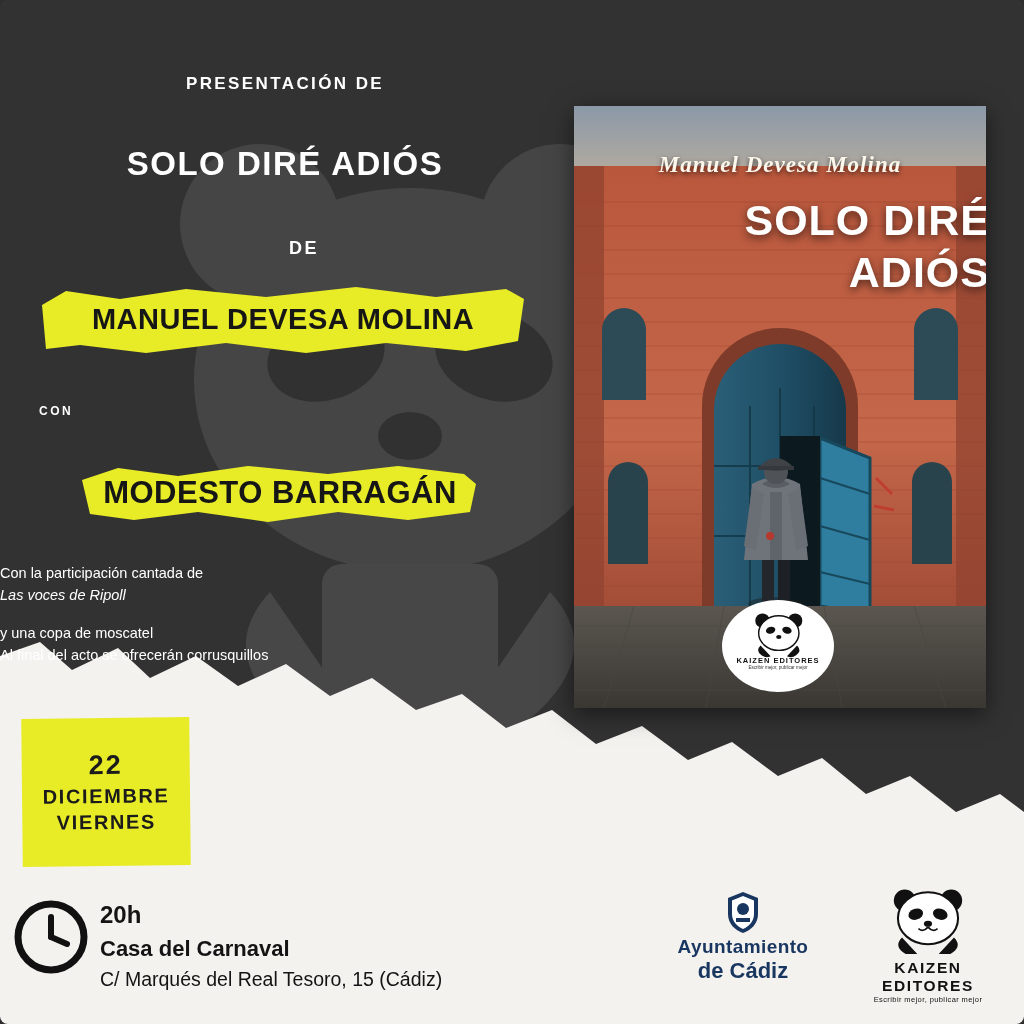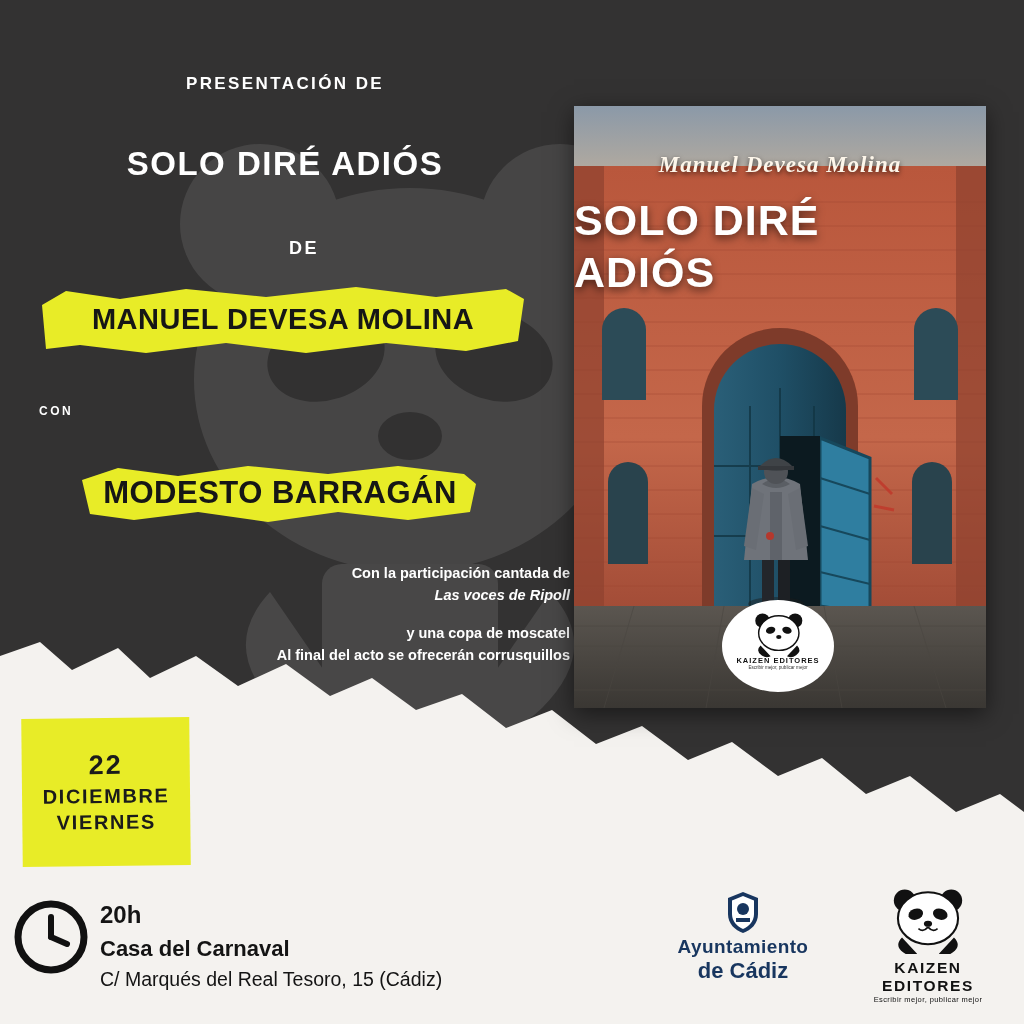--- a/index.html
+++ b/index.html
@@ -8,20 +8,21 @@
     background: #2e2e2e;
   }
   .poster {
     position: relative;
     width: 1024px;
     height: 1024px;
     overflow: hidden;
     background: #333232;
     font-family: "Liberation Sans", sans-serif;
     color: #ffffff;
+    border-radius: 8px;
   }
 
   
   .watermark {
     position: absolute;
     left: 150px;
     top: 120px;
     width: 520px;
     height: 620px;
     opacity: 0.10;
@@ -112,23 +113,23 @@
     top: 462px;
     width: 404px;
     height: 62px;
   }
   #brush-guest .brush-text { font-size: 31px; }
 
   
   .note {
     position: absolute;
     width: 570px;
-    text-align: right;
+    text-align: left;
     font-size: 14.5px;
-    font-weight: bold;
+    font-weight: normal;
     line-height: 1.55;
   }
   #note-1 { left: 0; top: 562px; }
   #note-2 { left: 0; top: 622px; }
 
   
   .date-box {
     position: absolute;
     left: 22px;
     top: 718px;
@@ -248,21 +249,21 @@
     color: #fdf6ea;
     letter-spacing: 1px;
     text-shadow: 0 2px 5px rgba(0,0,0,0.65);
     z-index: 5;
   }
   .book .cover-title {
     position: absolute;
     top: 88px;
     left: 0;
     width: 416px;
-    text-align: left;
+    text-align: right;
     font-size: 43px;
     font-weight: bold;
     color: #ffffff;
     line-height: 1.22;
     letter-spacing: 1px;
     text-shadow: 0 3px 8px rgba(0,0,0,0.6);
     z-index: 5;
   }
   .book .cover-badge {
     position: absolute;

